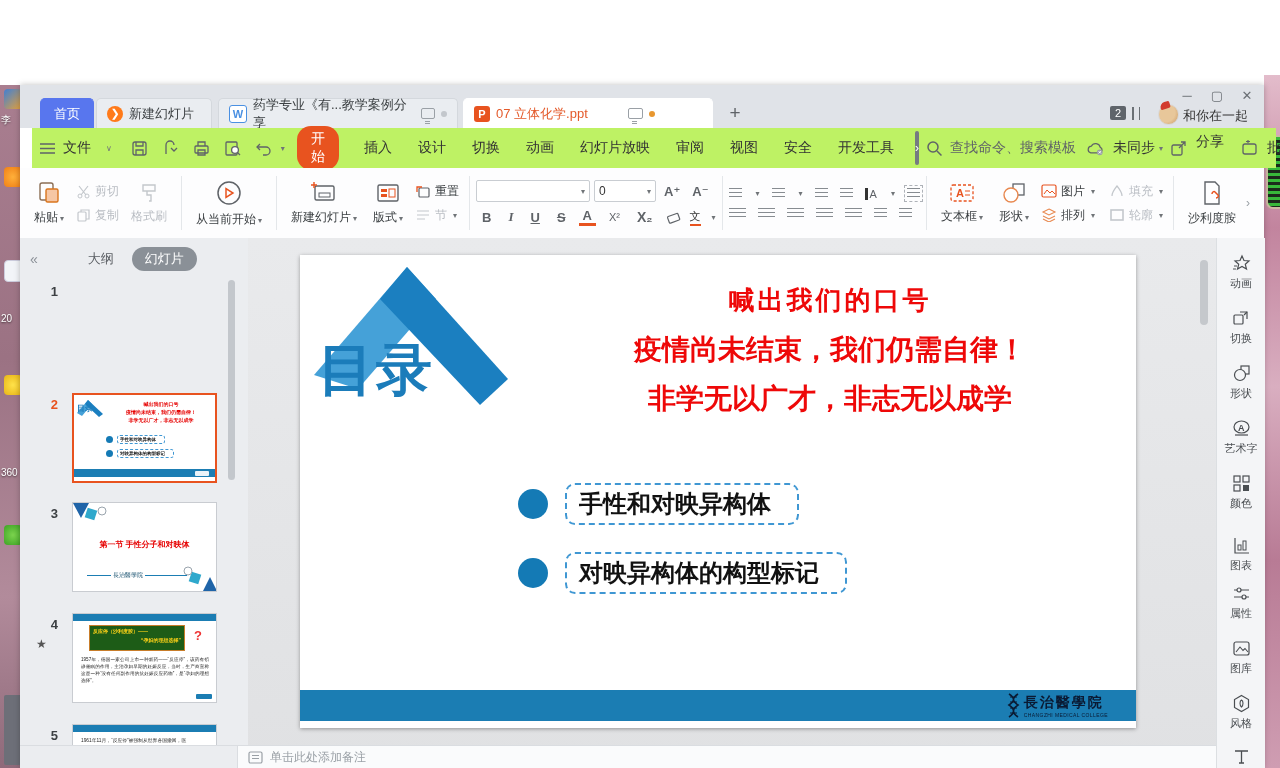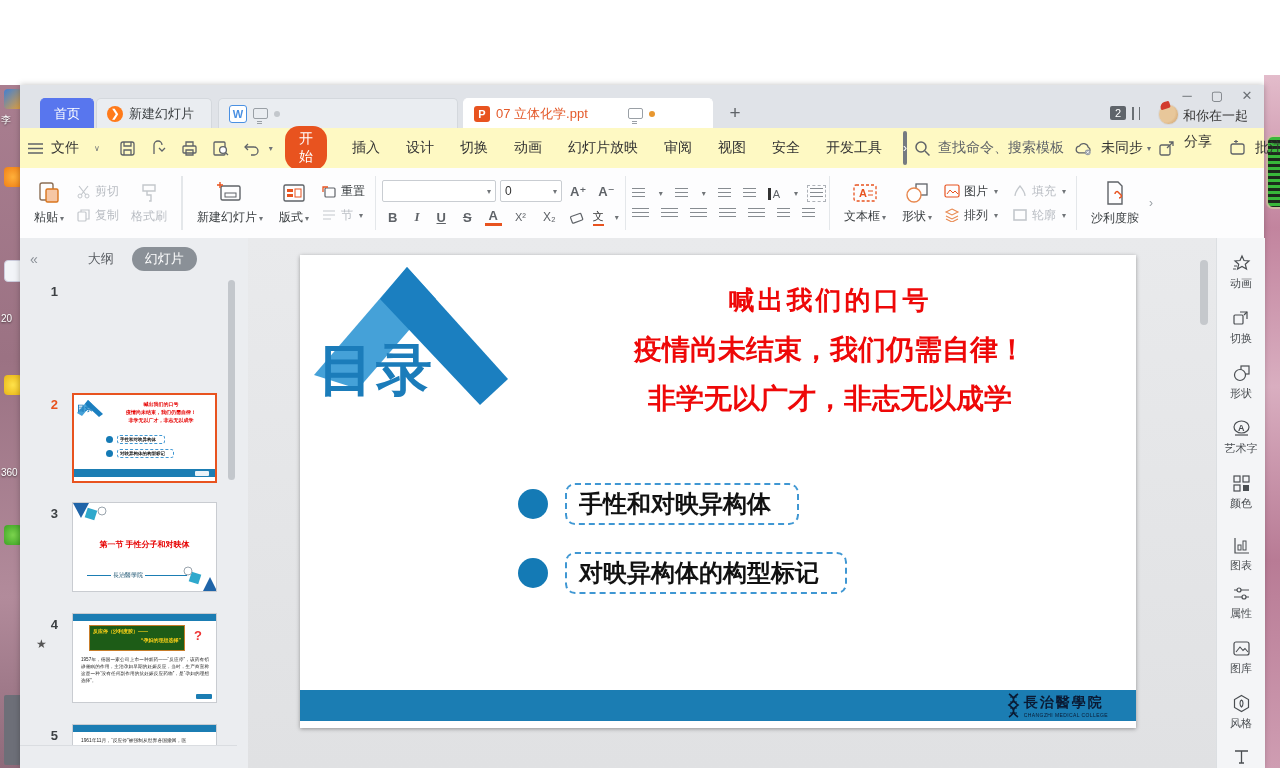--- a/index.html
+++ b/index.html
@@ -26,21 +26,21 @@
   .monitor:after{content:"";position:absolute;left:3px;bottom:-4px;width:5px;height:1px;background:#9aa0a6;box-shadow:0 2px 0 #9aa0a6;}
   .dot{width:6px;height:6px;border-radius:50%;}
   .winctl{position:absolute;top:3px;font-size:13px;color:#6b7075;width:30px;text-align:center;cursor:default;}
   #badge2{position:absolute;top:21px;left:1090px;background:#5f646a;color:#fff;font-size:11px;padding:1px 5px;border-radius:2px;}
   #pins{position:absolute;top:22px;left:1112px;width:5px;height:13px;border-left:2px solid #6b7075;border-right:1px solid #6b7075;}
   #avatar{position:absolute;top:19px;left:1138px;width:19px;height:19px;border-radius:50%;
     background:radial-gradient(circle at 35% 40%,#e8c79a 55%,#c89760);border:1px solid #d8d8d8;}
   #avatar:before{content:"";position:absolute;left:1px;top:-3px;width:10px;height:7px;background:#d23b2e;border-radius:6px 2px 2px 2px;transform:rotate(-18deg);}
   #together{position:absolute;top:22px;left:1163px;font-size:13px;color:#333;}
   
-  #menubar{left:0;top:43px;width:100%;height:40px;background:#fef9c3;display:flex;align-items:center;font-size:14px;color:#333;}
+  #menubar{left:12px;top:43px;width:100%;height:40px;background:#bef264;display:flex;align-items:center;font-size:14px;color:#333;}
   .mitem{margin:0 13px;white-space:nowrap;cursor:default;}
   .mi-active{background:#e8531f;color:#fff;border-radius:14px;padding:4px 14px;margin:0 12px;font-size:14px;}
   .vline{width:1px;height:18px;background:#dcdfe3;margin:0 6px;}
   .micon{width:19px;height:19px;margin:0 6px;flex:0 0 auto;}
   .caret{font-size:8px;color:#707478;margin-left:2px;}
   #more-btn{width:15px;height:34px;background:#757b81;color:#fff;display:flex;align-items:center;justify-content:center;font-size:12px;margin-left:8px;border-radius:2px;}
   .gray{color:#5f6368;}
   
   #ribbon{left:0;top:83px;width:100%;height:70px;background:#fdfdfe;border-bottom:1px solid #d7dade;display:flex;align-items:stretch;}
   .rgroup{display:flex;align-items:center;padding:0 6px;}
@@ -117,20 +117,21 @@
 
     <div class="tab" style="left:20px;width:54px;background:#5876ee;border-color:#5876ee;color:#fff;justify-content:center">
         <span>首页</span>
       </div>
     <div class="tab" style="left:76px;width:116px">
       <span class="sqicon" style="background:#ff7a1a;border-radius:50%">❯</span>
       <span>新建幻灯片</span>
     </div>
     <div class="tab" style="left:198px;width:240px">
       <span class="sqicon" style="background:#fff;border:1px solid #4a90e2;color:#4a90e2">W</span>
+      <span>药学专业《有...教学案例分享</span>
       <span class="monitor"></span>
       <span class="dot" style="background:#c3c7cc"></span>
     </div>
     <div class="tab" style="left:443px;width:250px;background:#fff;border-color:#fff;color:#e45a2b">
       <span class="sqicon" style="background:#e8531f">P</span>
       <span>07 立体化学.ppt</span>
       <span class="monitor" style="margin-left:34px"></span>
       <span class="dot" style="background:#e8972f"></span>
     </div>
     <div class="tab" style="left:700px;width:30px;background:transparent;border:none;font-size:19px;color:#5f6368;justify-content:center">
@@ -239,20 +240,29 @@
           </div>
       </div>
       <div class="rbig grayed">
         <svg width="20" height="22" viewBox="0 0 20 22">
           <path d="M4 3h12v6H4zM8 9v4h4v6h-2" fill="none" stroke="#c3c7cc" stroke-width="1.4"></path>
           </svg>
         <span>格式刷</span>
       </div>
     </div>
     <div class="gdiv"></div>
+    <div class="rgroup">
+      <div class="rbig">
+        <svg width="28" height="28" viewBox="0 0 28 28">
+          <circle cx="14" cy="14" r="11" fill="none" stroke="#5f6368" stroke-width="1.5"></circle>
+          <path d="M11 9.5v9l7-4.5z" fill="none" stroke="#e8531f" stroke-width="1.5"></path>
+          </svg>
+        <span><span>从当前开始</span><span class="caret">▾</span></span>
+      </div>
+    </div>
     <div class="gdiv"></div>
     <div class="rgroup">
       <div class="rbig">
         <svg width="26" height="24" viewBox="0 0 26 24">
           <rect x="4" y="5" width="19" height="14" rx="1.5" fill="none" stroke="#5f6368" stroke-width="1.4"></rect>
           <rect x="8" y="12" width="11" height="4" fill="none" stroke="#5f6368"></rect>
           <path d="M3 1v6M0 4h6" stroke="#e8531f" stroke-width="1.4"></path>
           </svg>
         <span><span>新建幻灯片</span><span class="caret">▾</span></span>
       </div>
@@ -297,21 +307,21 @@
           <span class="fbtn">A⁺</span>
           <span class="fbtn">A⁻</span>
         </div>
         <div style="display:flex;gap:9px;align-items:center;padding-left:2px">
           <span class="fbtn">B</span>
           <span class="fbtn" style="font-style:italic;font-family:'Liberation Serif',serif">I</span>
           <span class="fbtn" style="text-decoration:underline">U</span>
           <span class="fbtn" style="text-decoration:line-through">S</span>
           <span class="fbtn" style="border-bottom:3px solid #e8531f">A</span>
           <span class="fbtn" style="font-weight:normal;font-size:11px">X²</span>
-          <span class="fbtn" style="font-weight:normal;font-size:12px">X₂</span>
+          <span class="fbtn" style="font-weight:bold;font-size:14px">X₂</span>
           <svg width="15" height="13" viewBox="0 0 15 13">
             <rect x="2" y="4" width="11" height="7" rx="1" transform="rotate(-20 7 7)" fill="none" stroke="#5f6368" stroke-width="1.2"></rect>
             </svg>
           <span style="font-size:11px;color:#333;border-bottom:2px solid #e8531f">文</span>
           <span class="caret">▾</span>
         </div>
       </div>
     </div>
     <div class="gdiv"></div>
     <div class="rgroup">
@@ -583,13 +593,20 @@
       <span>风格</span>
       </div>
     <div class="sbitem" style="top:511px">
       <svg width="19" height="16" viewBox="0 0 19 16">
         <path d="M3 2h13M9.5 2v12M7 14h5" fill="none" stroke="#4a4e52" stroke-width="1.3"></path>
         </svg>
       </div>
   </div>
 
   <div class="abs" id="panel-bottom"></div>
+  <div class="abs" id="notesbar">
+    <svg width="15" height="13" viewBox="0 0 15 13">
+      <rect x="1" y="1" width="13" height="11" rx="1.5" fill="none" stroke="#9aa0a6" stroke-width="1.2"></rect>
+      <path d="M4 4.5h7M4 7.5h7" stroke="#9aa0a6" stroke-width="1"></path>
+      </svg>
+    <span>单击此处添加备注</span>
+  </div>
 </div>
 
 </body></html>

